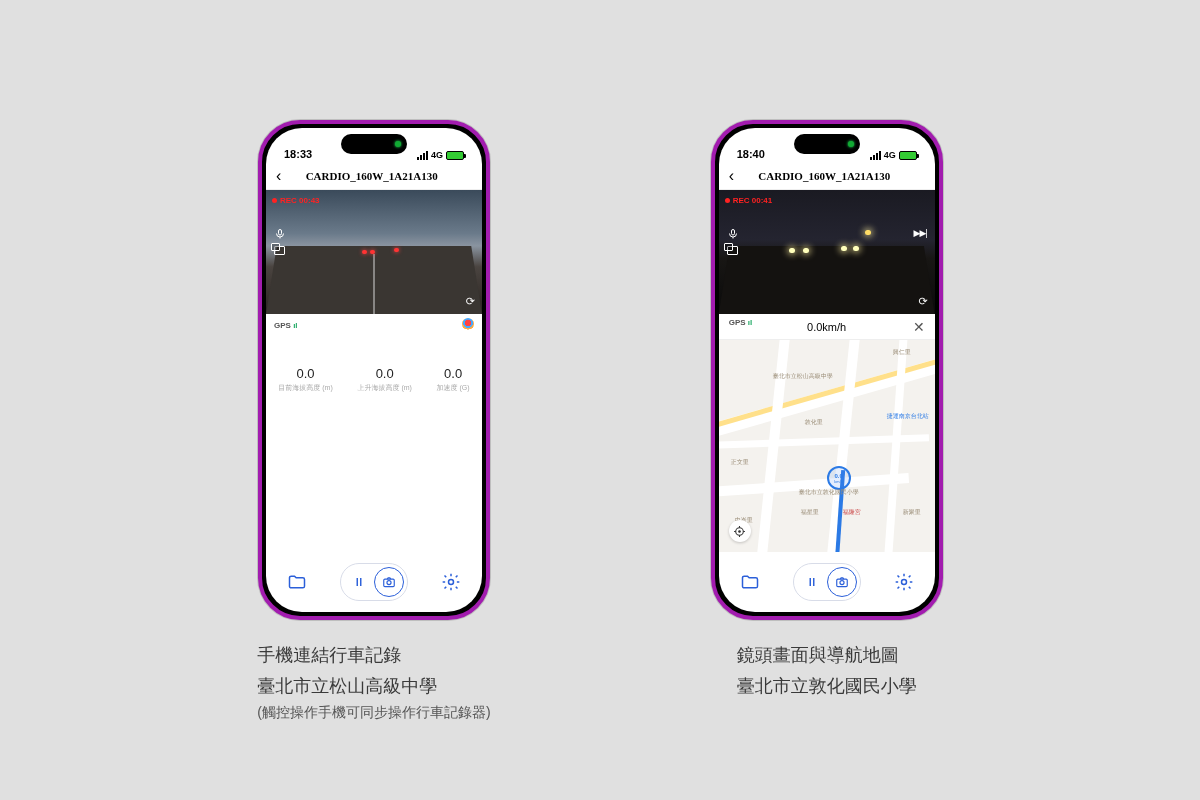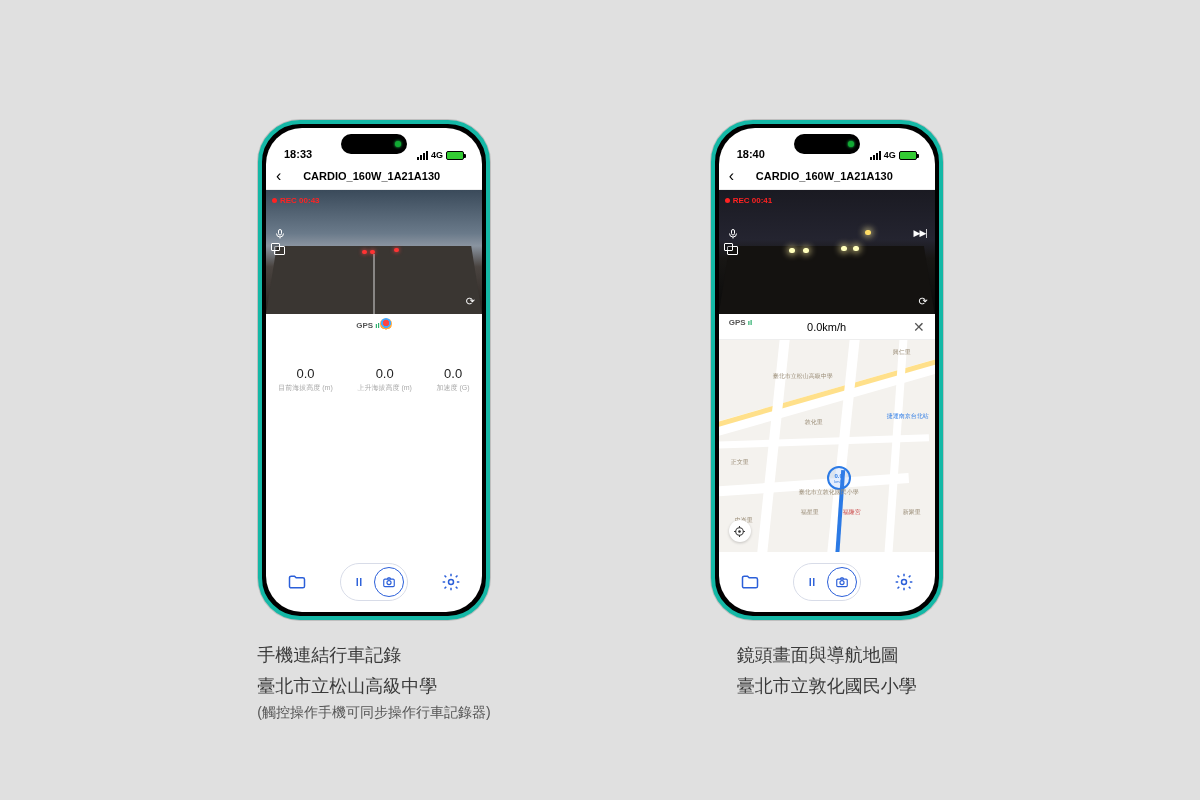--- a/index.html
+++ b/index.html
@@ -8,21 +8,21 @@
     background: #e0e0e0;
     font-family: -apple-system, "Helvetica Neue", Arial, "PingFang TC", "Microsoft JhengHei", sans-serif;
     display: flex; justify-content: center; align-items: flex-start;
     padding-top: 120px;
     gap: 220px;
   }
   .col { display: flex; flex-direction: column; align-items: center; }
   .phone {
     width: 232px; height: 500px;
     background: #000;
-    border: 4px solid #14b8a6;
+    border: 4px solid #a21caf;
     border-radius: 42px;
     position: relative;
     overflow: hidden;
     box-shadow: 0 0 0 1px rgba(0,0,0,.15);
   }
   .notch {
     position: absolute; top: 10px; left: 50%; transform: translateX(-50%);
     width: 66px; height: 20px; background: #000; border-radius: 11px; z-index: 20;
     display:flex; align-items:center; justify-content:flex-end; padding-right:6px;
   }
@@ -40,21 +40,21 @@
   .sig { display:inline-flex; align-items:flex-end; gap:1px;}
   .sig i{ width:2px; background:#000; display:block;}
   .sig i:nth-child(1){height:3px}.sig i:nth-child(2){height:5px}.sig i:nth-child(3){height:7px}.sig i:nth-child(4){height:9px}
   .batt { width:18px;height:9px;border:1px solid #000;border-radius:2px;position:relative;background:#3c3;}
   .batt::after{content:"";position:absolute;right:-3px;top:2px;width:2px;height:4px;background:#000;border-radius:0 1px 1px 0;}
   .titlebar {
     height: 28px; display:flex; align-items:center; padding:0 10px; font-size:11px; font-weight:600;
     border-bottom: 0.5px solid #eee;
   }
   .back { font-size:16px; font-weight:300; margin-right:8px; }
-  .titlebar-title{ flex:1; text-align:center; margin-right:18px;}
+  .titlebar-title{ flex:1; text-align:center; margin-right:18px;font-family:Liberation Serif, serif;}
   .video {
     height: 124px; position:relative;
     background: linear-gradient(180deg,#3a4a5a 0,#6a7a8a 35%,#8a94a0 45%,#4a4440 62%,#2a2420 100%);
     overflow:hidden;
   }
   .video.night { background: linear-gradient(180deg,#1a1a22 0,#242430 40%,#181614 55%,#0a0a0a 100%);}
   .road{ position:absolute; bottom:0; left:0; right:0; height:55%;
     background:#3a3632;
     clip-path: polygon(0 100%,100% 100%,95% 0,5% 0);
   }
@@ -63,21 +63,21 @@
   .taillight{ position:absolute; width:5px;height:4px; background:#f33; border-radius:2px; box-shadow:0 0 4px #f44;}
   .headlight{ position:absolute; width:6px;height:5px; background:#ffb; border-radius:3px; box-shadow:0 0 6px 2px rgba(255,240,160,.6);}
   .rec { position:absolute; top:6px; left:6px; font-size:8px; color:#f22; font-weight:600; display:flex;align-items:center;gap:3px;}
   .rec::before{content:"";width:5px;height:5px;background:#f22;border-radius:50%;}
   .vid-icon{ position:absolute; color:#fff; font-size:12px;}
   .mic{ top:38px; left:8px;}
   .pip{ top:56px; left:8px; width:11px;height:9px;border:1.5px solid #fff;border-radius:1px;}
   .pip::after{content:"";position:absolute;width:7px;height:6px;border:1.5px solid #fff;border-radius:1px;top:-4px;left:-4px;background:rgba(0,0,0,.3);}
   .rot{ bottom:6px; right:8px; font-size:11px; letter-spacing:-1px;}
   .fwd{ top:38px; right:8px; font-size:9px;letter-spacing:-1px;}
-  .gpsbar { height:22px; display:flex; align-items:center; padding:0 8px; font-size:8px; color:#888; justify-content:center;}
+  .gpsbar { height:22px; display:flex; align-items:center; padding:0 8px; font-size:8px; color:#888; justify-content:space-between;}
   .gps-lbl{ font-weight:700; color:#555;}
   .gps-lbl i{font-style:normal;color:#2a6;}
   .pin{ width:12px;height:14px; background:radial-gradient(circle at 50% 35%,#f44 30%,#4af 32%,#4af 45%,#fa4 47%,#fa4 60%,transparent 62%); border-radius:50% 50% 50% 50%/40% 40% 60% 60%; }
 
   
   .gauge-panel{ flex:1; display:flex; flex-direction:column; align-items:center; padding-top:14px;}
   .gauge{ width:120px;height:120px; position:relative;}
   .gauge svg{width:100%;height:100%;}
   .gauge-val{ position:absolute; top:46px; left:0; right:0; text-align:center; font-size:28px; font-weight:500; color:#2b5fd9;}
   .gauge-unit{ position:absolute; top:36px; left:0; right:0; text-align:center; font-size:7px; color:#aaa;}

